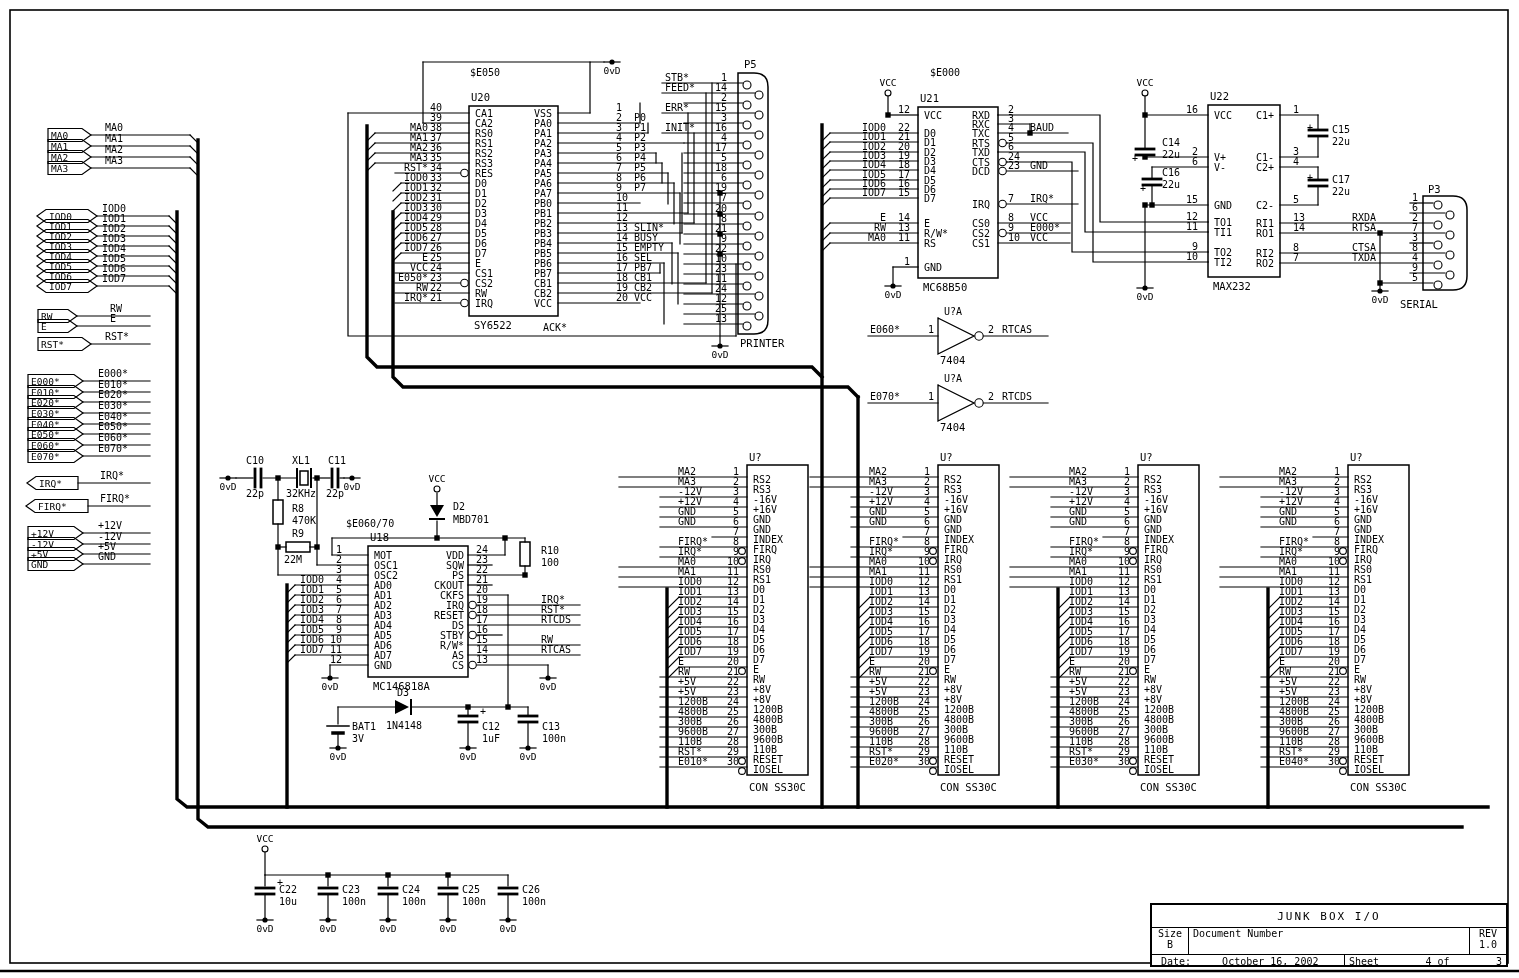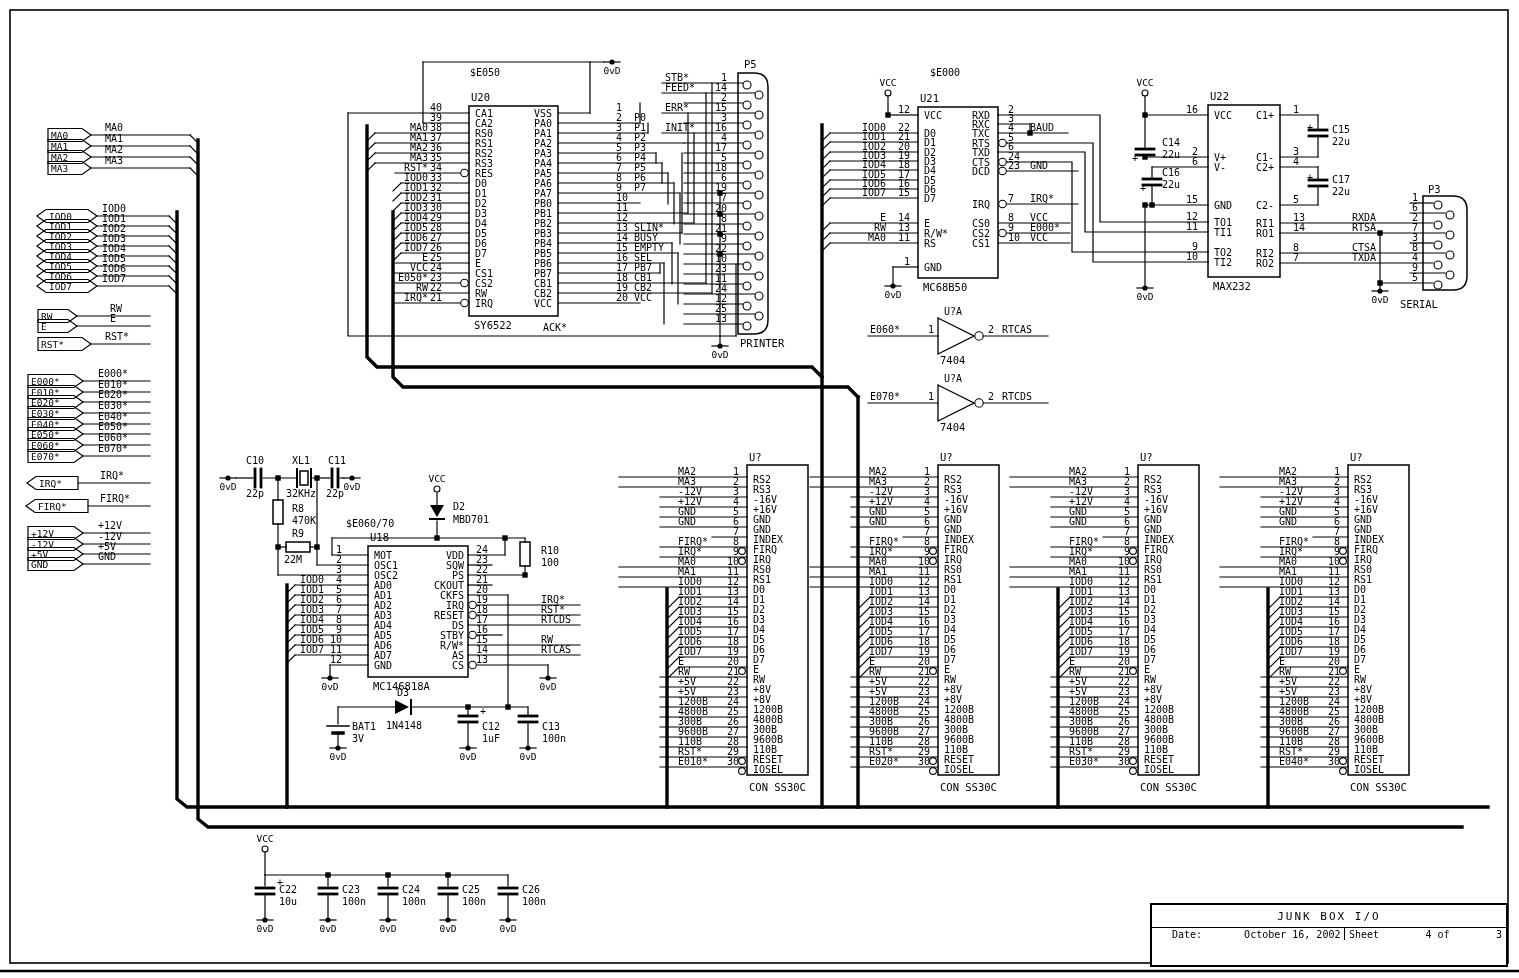--- a/index.html
+++ b/index.html
@@ -1513,23 +1513,36 @@
       <text x="1307" y="131" text-anchor="start" font-size="10">+</text>
       <text x="1307" y="181" text-anchor="start" font-size="10">+</text>
       <text x="1132" y="162" text-anchor="start" font-size="10">+</text>
       <text x="1140" y="192" text-anchor="start" font-size="10">+</text>
       <rect x="10" y="10" width="1498" height="953" fill="none" stroke="#000" stroke-width="1.6"></rect>
       <polyline points="0,971 1519,971" fill="none" stroke="#000" stroke-width="2.4" stroke-linecap="square" stroke-linejoin="miter"></polyline>
     </svg>
 
   <div class="tb">
     <div class="tb-row1">JUNK BOX I/O</div>
+    <div class="tb-row2">
+      <div class="tb-size">
+        <span>Size</span>
+        <span>B</span>
+      </div>
+      <div class="tb-doc">
+        <span>Document Number</span>
+      </div>
+      <div class="tb-rev">
+        <span>REV</span>
+        <span>1.0</span>
+      </div>
+    </div>
     <div class="tb-row3">
       <div class="tb-date">
-        <span style="padding:0 20px">Date:</span>
+        <span style="padding:0 9px">Date:</span>
         <span style="margin-left:22px">October 16, 2002</span>
       </div>
       <div class="tb-sheet">
         <span>Sheet</span>
         <span>4 of</span>
         <span>3</span>
       </div>
     </div>
   </div>
 </div>

